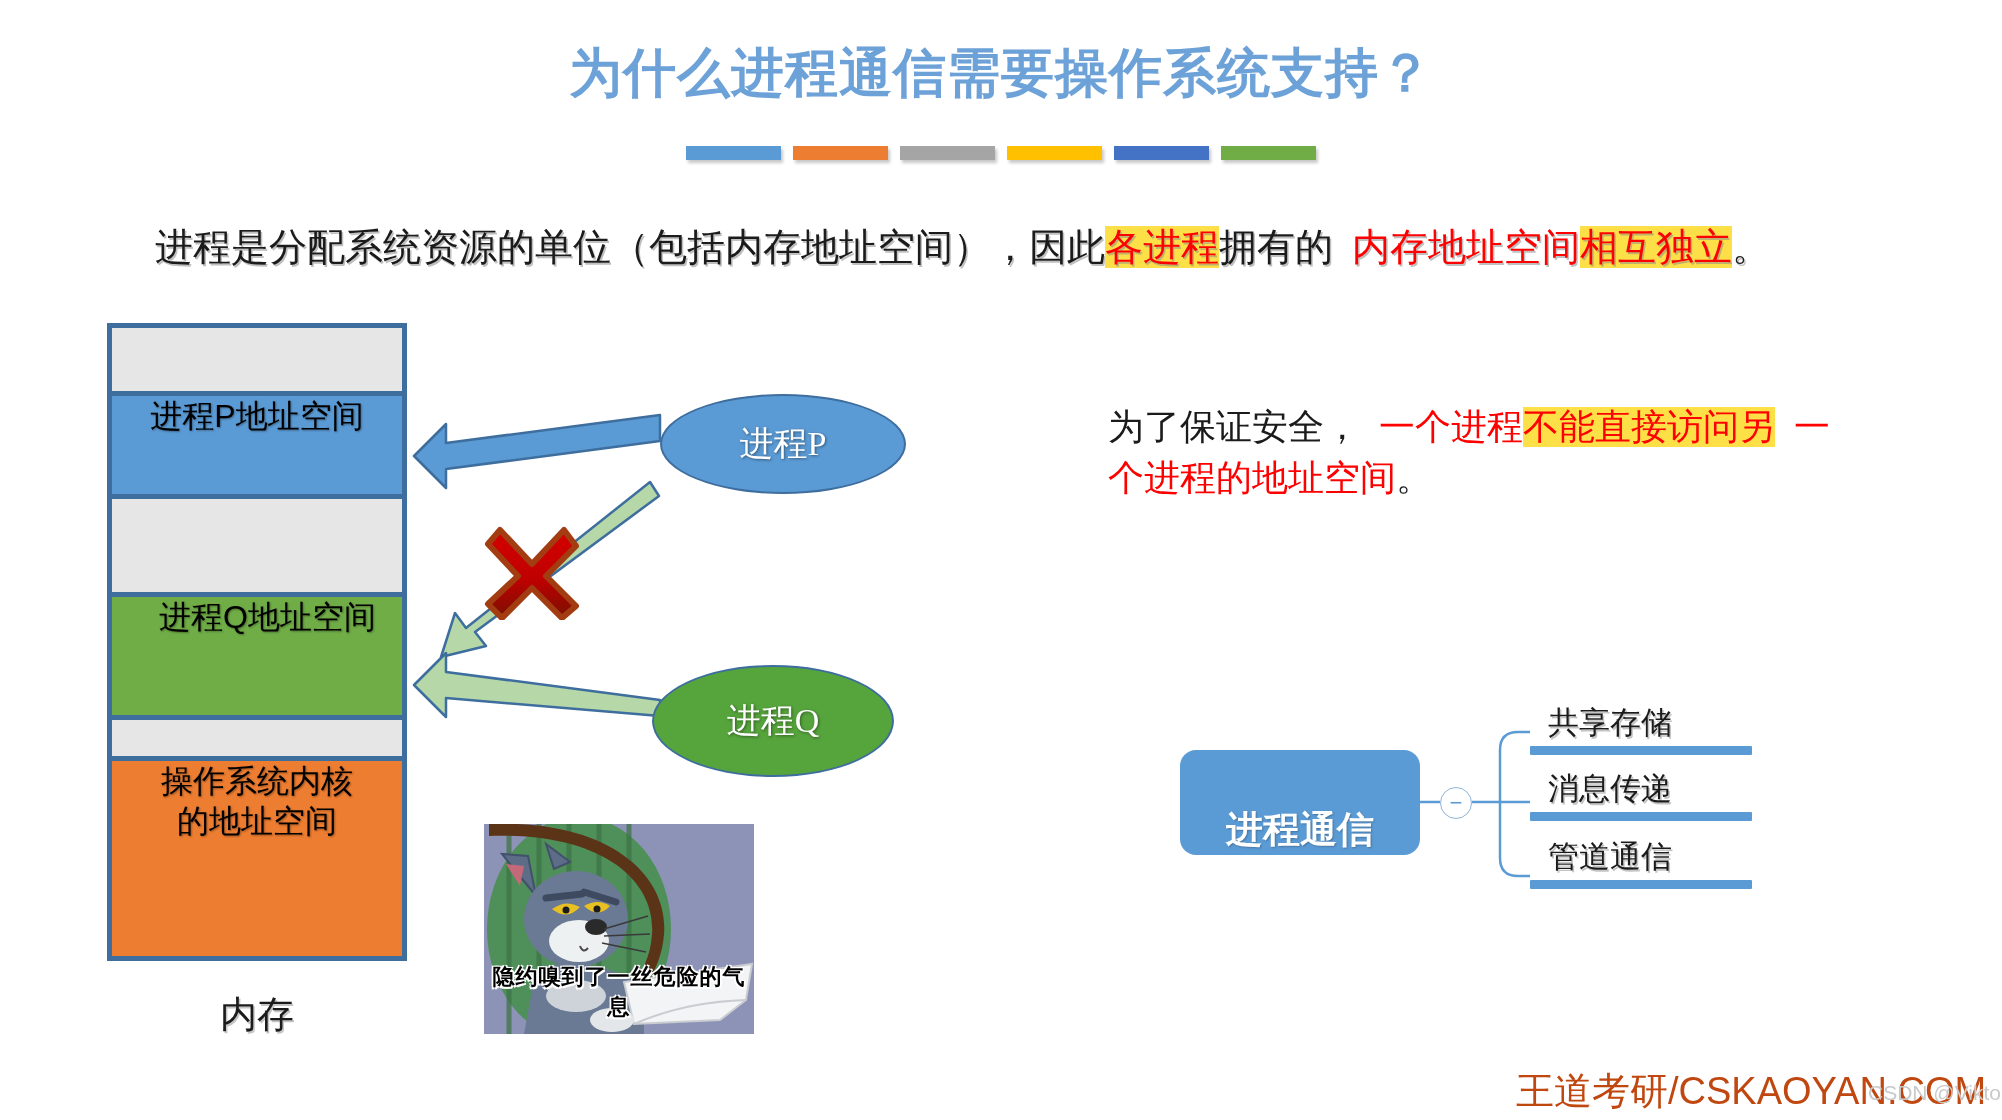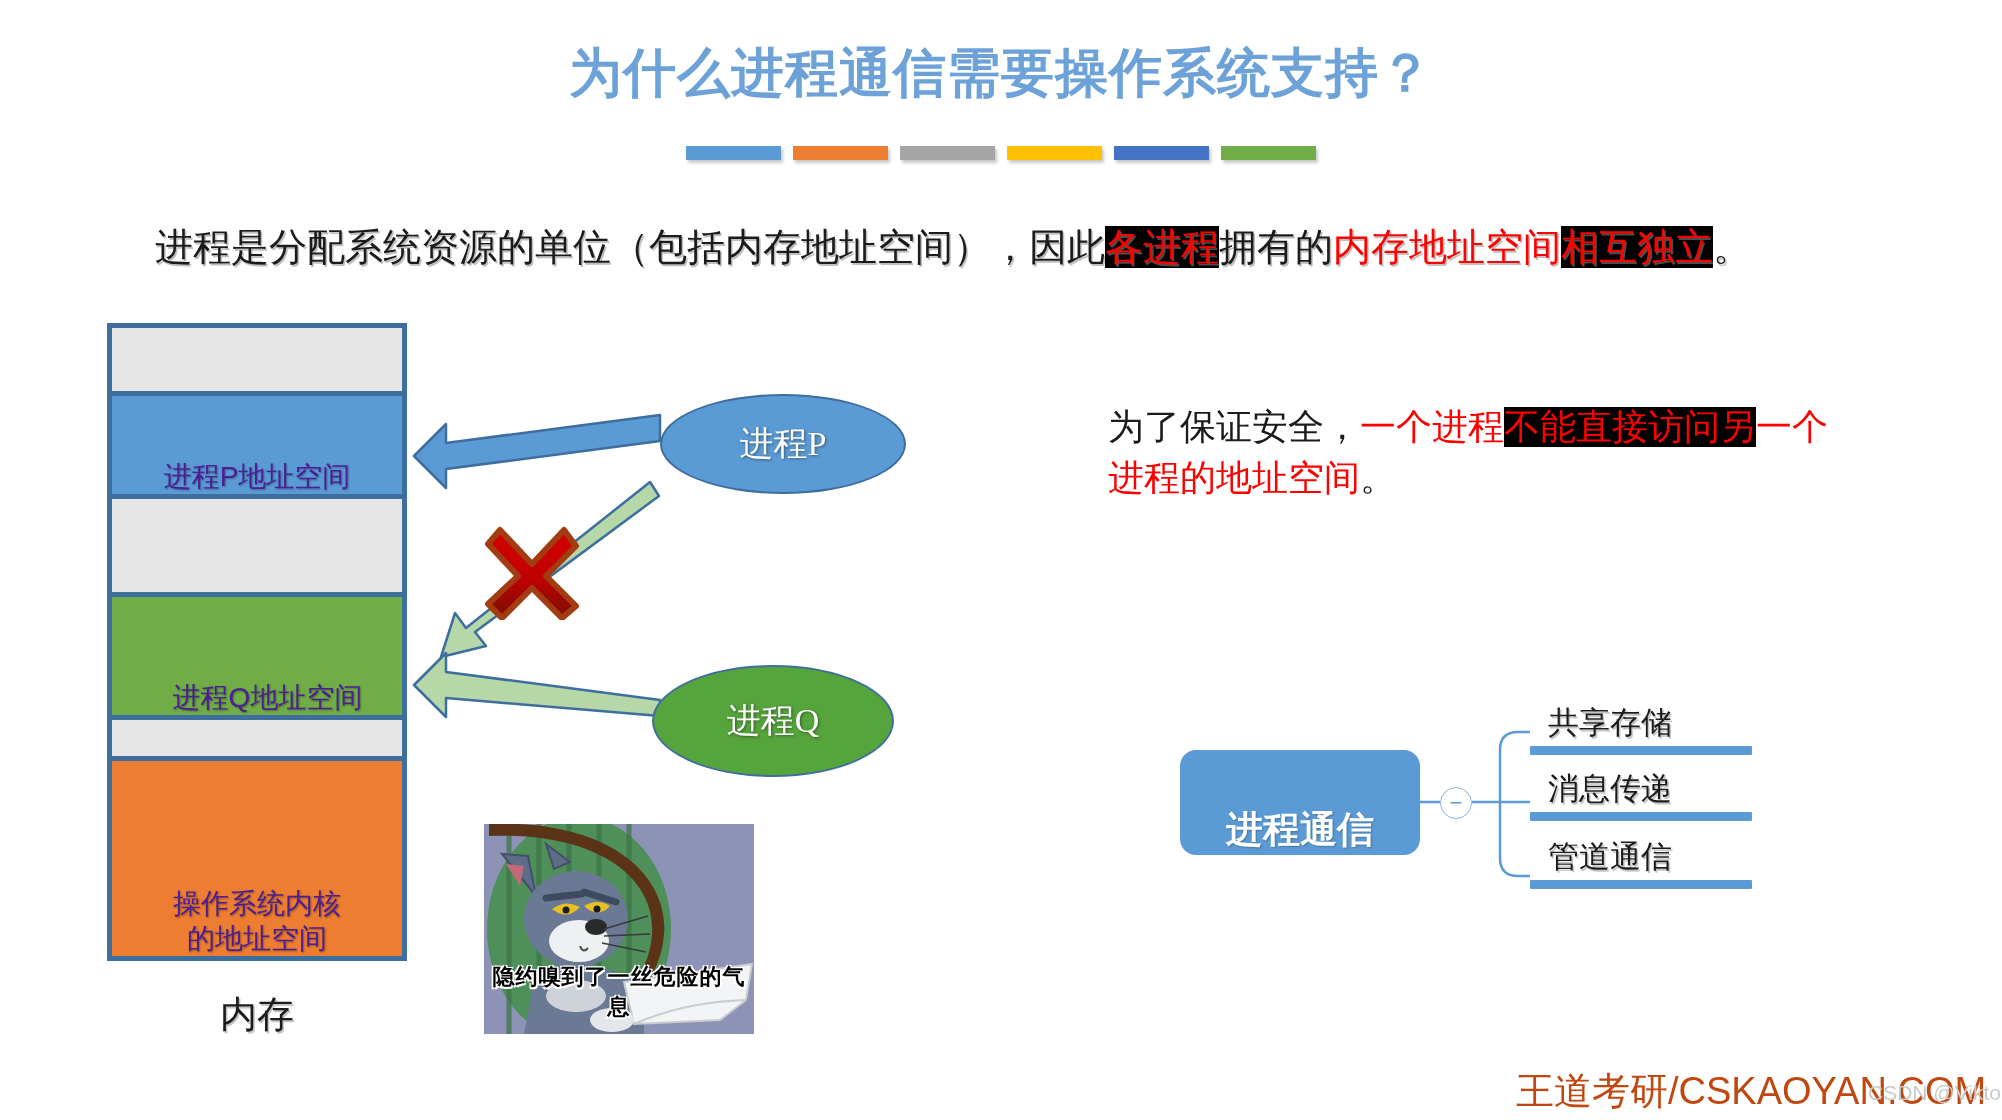--- a/index.html
+++ b/index.html
@@ -53,46 +53,46 @@
   .statement {
     position: absolute;
     left: 155px;
     top: 222px;
     font-family: "Liberation Serif", "DejaVu Serif", serif;
     font-size: 38px;
     color: #1b1b1b;
     white-space: nowrap;
     text-shadow: 1.5px 1.5px 0 rgba(140,140,140,0.55);
   }
-  .red { color: #ff0000; }
-  .hl-red { color: #ff0000; background: #000000; }
+  .red { color: #ff0000; margin-left: 19px; }
+  .hl-red { color: #ff0000; background: #fde047; }
 
   
   .memory {
     position: absolute;
     left: 107px;
     top: 323px;
     width: 300px;
     height: 638px;
     border: 5px solid #3e6e9e;
     box-sizing: border-box;
     background: #e6e6e6;
   }
   .mem-block {
     position: absolute;
     left: 0;
     width: 100%;
     box-sizing: border-box;
     display: flex;
-    align-items: flex-end;
+    align-items: flex-start;
     justify-content: center;
     text-align: center;
     font-family: "Liberation Sans", "DejaVu Sans", sans-serif;
-    font-size: 28px;
-    color: #4c1d95;
+    font-size: 32px;
+    color: #000000;
     line-height: 1.25;
     text-shadow: 1px 1px 2px rgba(0,0,0,0.35);
   }
   .mem-gap {
     position: absolute;
     left: 0;
     width: 100%;
     background: #e6e6e6;
     box-sizing: border-box;
   }

